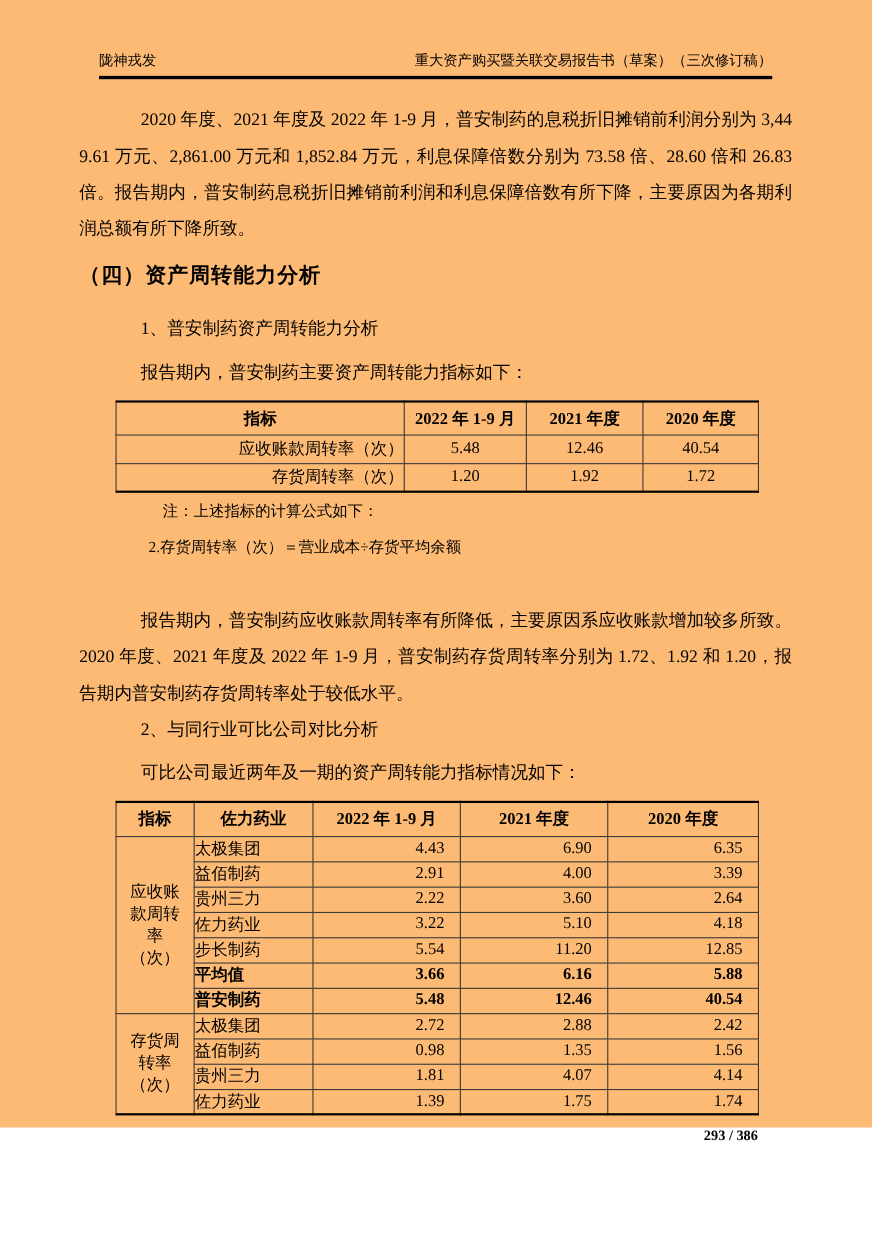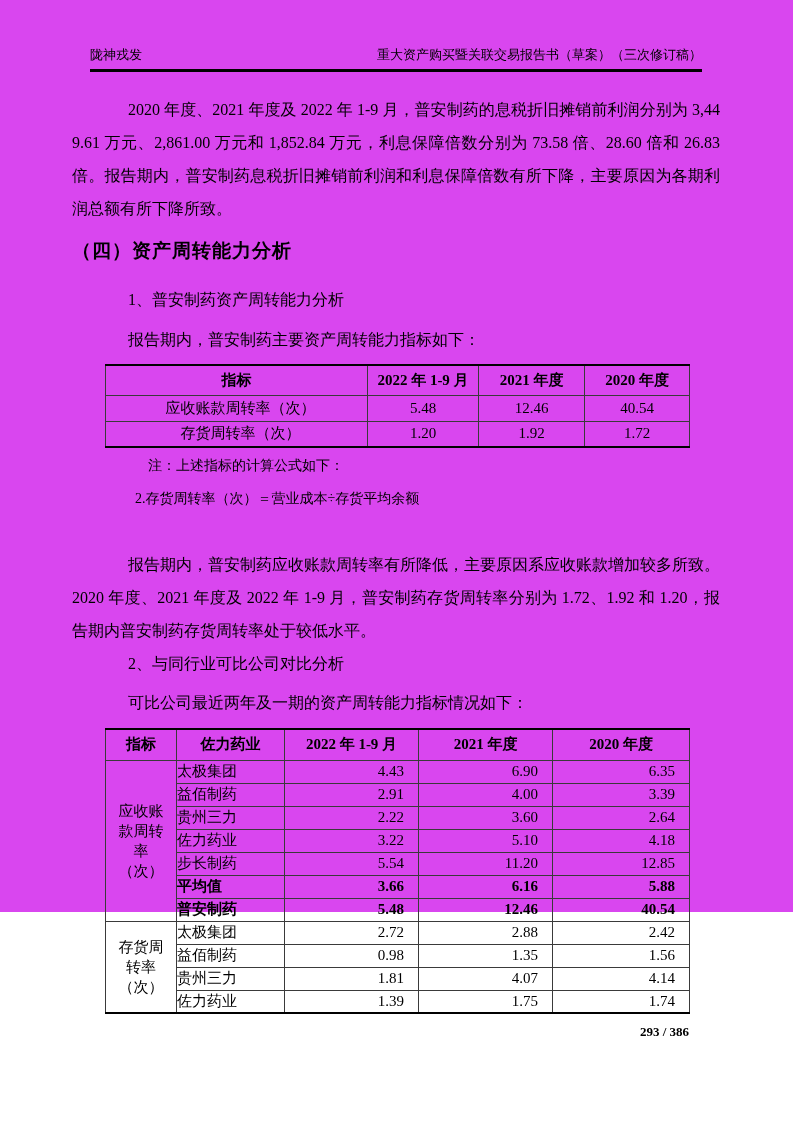--- a/index.html
+++ b/index.html
@@ -4,21 +4,21 @@
 <style>
   * { box-sizing: border-box; margin: 0; padding: 0; }
   html, body { background: #ffffff; }
   body {
     width: 793px; height: 1122px;
     position: relative;
     font-family: "Liberation Serif", "DejaVu Serif", serif;
     color: #000;
     overflow: hidden;
   }
-  .page { position: absolute; inset: 0; width: 793px; height: 912px; background: #d946ef; }
+  .page { position: absolute; inset: 0; width: 793px; height: 1025px; background: #fdba74; }
 
   
   .doc-header {
     position: absolute; left: 90px; right: 91px; top: 46px;
     font-size: 13px; line-height: 18px;
     display: flex; justify-content: space-between; align-items: flex-end;
   }
   .header-rule {
     position: absolute; left: 90px; right: 91px; top: 69px;
     height: 3px;
@@ -54,21 +54,21 @@
     font-size: 15px;
   }
   table { border-top: 2.5px solid #000; border-bottom: 2.5px solid #000; }
   th, td { border: 1px solid #3a3a3a; overflow: hidden; }
   thead tr { border-bottom: 1.8px solid #000; }
   th { font-weight: bold; text-align: center; vertical-align: middle; }
   td { vertical-align: middle; }
 
   #table1 thead tr { height: 30px; }
   #table1 tbody tr { height: 26px; }
-  #table1 td.lbl { text-align: center; padding-left: 8px; }
+  #table1 td.lbl { text-align: right; padding-left: 8px; }
   #table1 td.val { text-align: center; }
 
   #table2 thead tr { height: 31px; }
   #table2 tbody tr { height: 23px; }
   #table2 td.grp {
     text-align: center; white-space: pre-line;
     line-height: 20px; padding: 2px 1px; margin-top: 36px;
   }
   #table2 td.cmp { }
   #table2 td.val { text-align: right; padding-right: 14px; }

